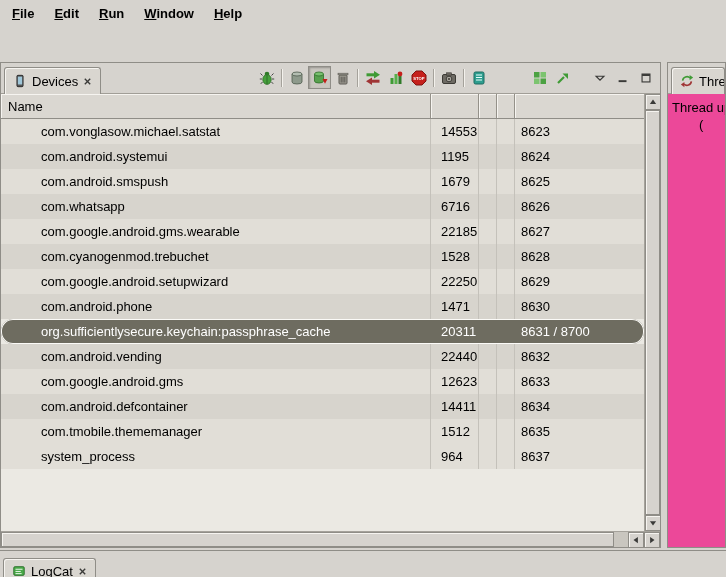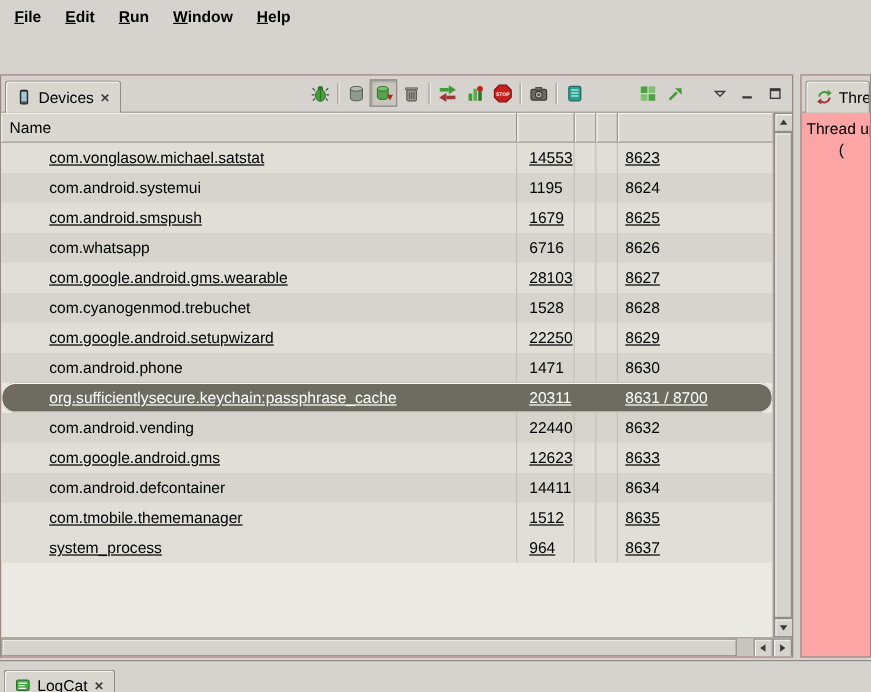--- a/index.html
+++ b/index.html
@@ -10,21 +10,21 @@
     font-size:13px; color:#000;
   }
   
   .menubar { height:26px; display:flex; align-items:center; padding-left:2px; }
   .menu-item { padding:4px 10px; cursor:default;font-weight:bold; }
   .menu-item::first-letter { text-decoration:underline; }
   
   .toolbar-space { height:36px; }
   
   .main { height:486px; display:flex; gap:6px; padding:0; }
-  .panel { border:1px solid #8f8d87; background:#fca5a5; display:flex; flex-direction:column; overflow:hidden; }
+  .panel { border:1px solid #8f8d87; background:#ec4899; display:flex; flex-direction:column; overflow:hidden; }
   .devices-panel { width:661px; flex:none; }
   .threads-panel { flex:1; }
   
   .tabbar { height:31px; flex:none; position:relative; display:flex; align-items:flex-end; border-bottom:1px solid #a19e97; background:#d6d3ce; }
   .tab {
     display:flex; align-items:center; gap:5px; height:27px; padding:0 8px;
     background:#d9d6d0; border:1px solid #8f8d87; border-bottom:none;
     border-top-left-radius:3px; border-top-right-radius:3px;
     box-shadow:inset 1px 1px 0 #f6f4f0; margin-left:3px; margin-bottom:-1px;
     white-space:nowrap; overflow:hidden; cursor:default;
@@ -39,21 +39,21 @@
   
   .table-area { flex:1; display:flex; flex-direction:column; overflow:hidden; }
   .table-top { flex:1; display:flex; overflow:hidden; }
   .table-main { flex:1; display:flex; flex-direction:column; overflow:hidden; }
   .table-header { height:25px; flex:none; display:flex; background:#dad7d1; border-bottom:1px solid #8f8d87; }
   .hcell { display:flex; align-items:center; padding-left:7px; border-right:1px solid #949189; box-shadow:inset 1px 1px 0 #f6f4f0; overflow:hidden; white-space:nowrap; }
   .hc-name{ width:430px; } .hc-pid{ width:48px; } .hc-a{ width:18px; } .hc-b{ width:18px; }
   .hc-port{ flex:1; border-right:none; }
   .tbody { flex:1; background:#ebe9e3; overflow:hidden; }
   .row { height:25px; display:flex; background:#d7d4cd; }
-  .row.alt { background:#e1ded7;text-decoration:underline; }
+  .row.alt { background:#e1ded7; }
   .cell { height:100%; display:flex; align-items:center; overflow:hidden; white-space:nowrap; }
   .c-name { width:430px; padding-left:40px; border-right:1px solid #c4c1ba; }
   .c-pid  { width:48px;  padding-left:10px; border-right:1px solid #c4c1ba; }
   .c-a    { width:18px;  border-right:1px solid #c4c1ba; }
   .c-b    { width:18px;  border-right:1px solid #c4c1ba; }
   .c-port { flex:1; padding-left:6px; }
   .row.selected { background:#6e6c60; color:#fff; box-shadow:inset 0 0 0 1px #fbfaf7;border-radius:12px; }
   .row.selected .cell { border-color:transparent; }
   
   .vscroll { width:16px; flex:none; display:flex; flex-direction:column; background:#c9c6bf; border-left:1px solid #a5a29b; }
@@ -245,21 +245,21 @@
   </div>
               <div class="row">
     <div class="cell c-name">com.whatsapp</div>
     <div class="cell c-pid">6716</div>
     <div class="cell c-a"></div>
     <div class="cell c-b"></div>
     <div class="cell c-port">8626</div>
   </div>
               <div class="row alt">
     <div class="cell c-name">com.google.android.gms.wearable</div>
-    <div class="cell c-pid">28103</div>
+    <div class="cell c-pid">22185</div>
     <div class="cell c-a"></div>
     <div class="cell c-b"></div>
     <div class="cell c-port">8627</div>
   </div>
               <div class="row">
     <div class="cell c-name">com.cyanogenmod.trebuchet</div>
     <div class="cell c-pid">1528</div>
     <div class="cell c-a"></div>
     <div class="cell c-b"></div>
     <div class="cell c-port">8628</div>

